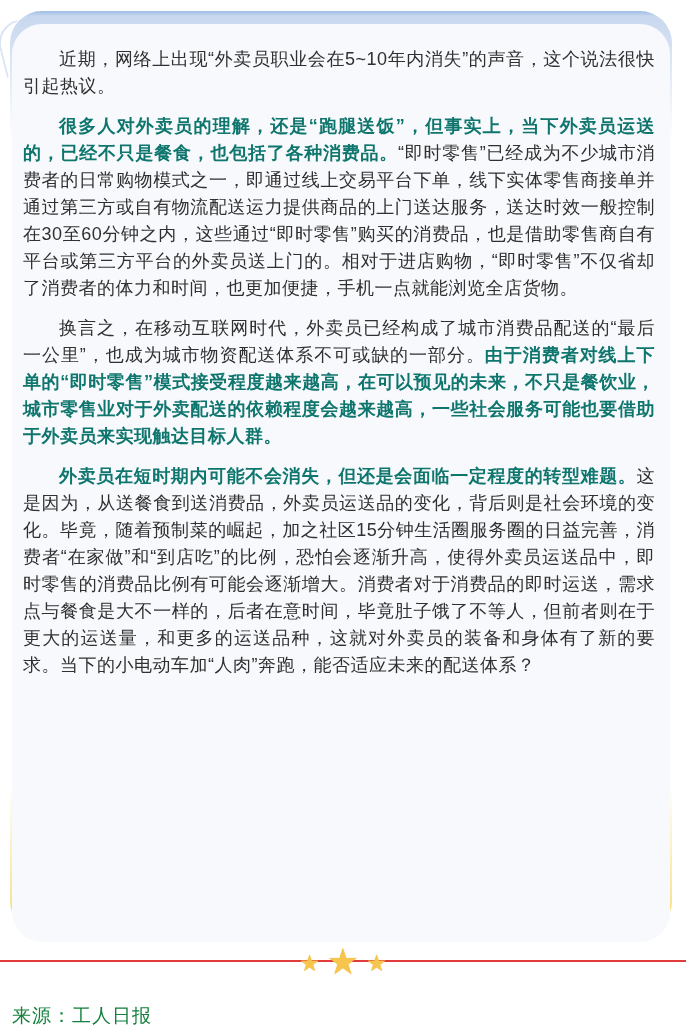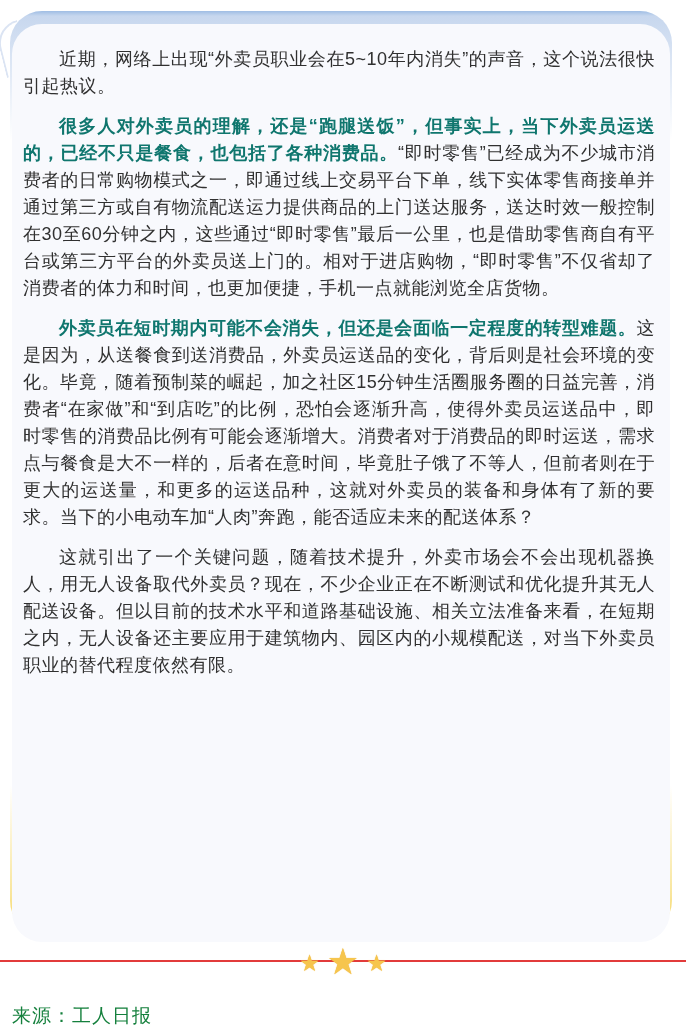--- a/index.html
+++ b/index.html
@@ -54,23 +54,23 @@
 </style>
 </head>
 <body>
 
 <div class="corner-accent"></div>
 
 <div class="card-outer">
   <div class="card-inner">
 
   <p class="para"><span class="seg">近期，网络上出现“外卖员职业会在5~10年内消失”的声音，这个说法很快引起热议。</span></p>
-      <p class="para"><span class="seg em">很多人对外卖员的理解，还是“跑腿送饭”，但事实上，当下外卖员运送的，已经不只是餐食，也包括了各种消费品。</span><span class="seg">“即时零售”已经成为不少城市消费者的日常购物模式之一，即通过线上交易平台下单，线下实体零售商接单并通过第三方或自有物流配送运力提供商品的上门送达服务，送达时效一般控制在30至60分钟之内，这些通过“即时零售”最后一公里，也是借助零售商自有平台或第三方平台的外卖员送上门的。相对于进店购物，“即时零售”不仅省却了消费者的体力和时间，也更加便捷，手机一点就能浏览全店货物。</span></p>
+      <p class="para"><span class="seg em">很多人对外卖员的理解，还是“跑腿送饭”，但事实上，当下外卖员运送的，已经不只是餐食，也包括了各种消费品。</span><span class="seg">“即时零售”已经成为不少城市消费者的日常购物模式之一，即通过线上交易平台下单，线下实体零售商接单并通过第三方或自有物流配送运力提供商品的上门送达服务，送达时效一般控制在30至60分钟之内，这些通过“即时零售”购买的消费品，也是借助零售商自有平台或第三方平台的外卖员送上门的。相对于进店购物，“即时零售”不仅省却了消费者的体力和时间，也更加便捷，手机一点就能浏览全店货物。</span></p>
+      <p class="para"><span class="seg">换言之，在移动互联网时代，外卖员已经构成了城市消费品配送的“最后一公里”，也成为城市物资配送体系不可或缺的一部分。</span><span class="seg em">由于消费者对线上下单的“即时零售”模式接受程度越来越高，在可以预见的未来，不只是餐饮业，城市零售业对于外卖配送的依赖程度会越来越高，一些社会服务可能也要借助于外卖员来实现触达目标人群。</span></p>
       <p class="para"><span class="seg em">外卖员在短时期内可能不会消失，但还是会面临一定程度的转型难题。</span><span class="seg">这是因为，从送餐食到送消费品，外卖员运送品的变化，背后则是社会环境的变化。毕竟，随着预制菜的崛起，加之社区15分钟生活圈服务圈的日益完善，消费者“在家做”和“到店吃”的比例，恐怕会逐渐升高，使得外卖员运送品中，即时零售的消费品比例有可能会逐渐增大。消费者对于消费品的即时运送，需求点与餐食是大不一样的，后者在意时间，毕竟肚子饿了不等人，但前者则在于更大的运送量，和更多的运送品种，这就对外卖员的装备和身体有了新的要求。当下的小电动车加“人肉”奔跑，能否适应未来的配送体系？</span></p>
-      <p class="para"><span class="seg">这就引出了一个关键问题，随着技术提升，外卖市场会不会出现机器换人，用无人设备取代外卖员？现在，不少企业正在不断测试和优化提升其无人配送设备。但以目前的技术水平和道路基础设施、相关立法准备来看，在短期之内，无人设备还主要应用于建筑物内、园区内的小规模配送，对当下外卖员职业的替代程度依然有限。</span></p>
     </div>
 </div>
 
 <div class="divider"></div>
 
 <div class="stars">
   <span class="star star-small">★</span>
   <span class="star star-large">★</span>
   <span class="star star-small">★</span>
 </div>

